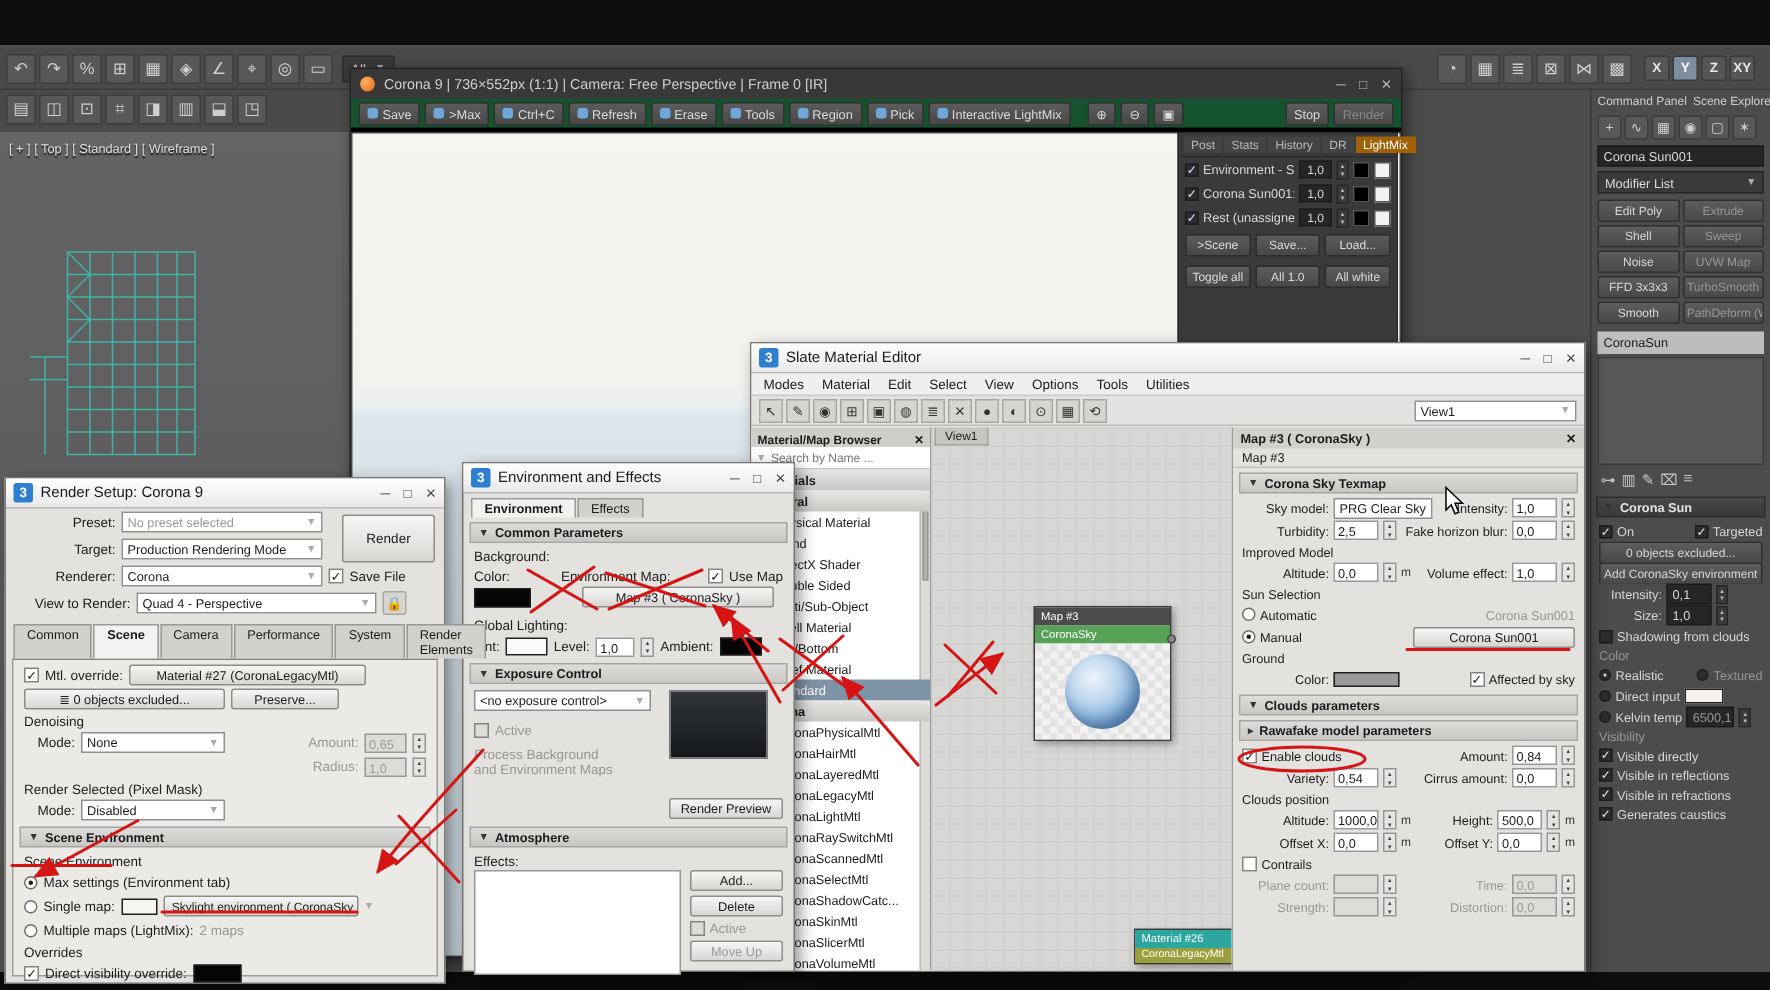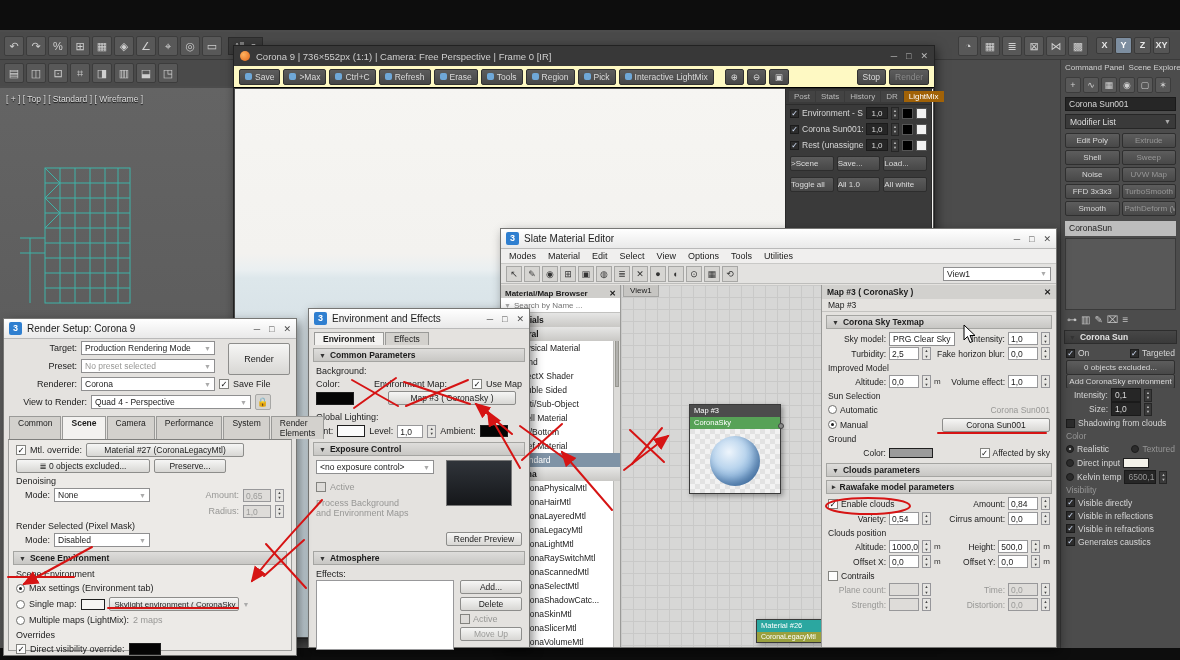--- a/index.html
+++ b/index.html
@@ -37,37 +37,37 @@
 .drad{flex:none;width:8px;height:8px;border:1px solid #1c1c1c;border-radius:50%;background:#2c2c2c;position:relative}
 .drad.on:after{content:"";position:absolute;inset:2px;border-radius:50%;background:#ddd}
 .pld{width:42px;text-align:right;flex:none}
 .spd{flex:none;width:8px;height:13px;background:#3a3a3a;border:1px solid #262626;color:#bbb;font-size:4px;line-height:5.5px;text-align:center}
 .gyd{color:#969696}
 .swatch{border:1px solid #1f1f1f;height:10px}
 
 #vfb{position:absolute;left:233px;top:45px;width:702px;height:594px;background:#4a4a4a;border:1px solid #222;box-shadow:2px 3px 10px rgba(0,0,0,.5)}
 #vfbtit{height:20px;background:#383838;display:flex;align-items:center;gap:6px;padding:0 6px;color:#cfcfcf;font-size:9.5px}
 .cdot{width:10px;height:10px;border-radius:50%;background:radial-gradient(circle at 35% 35%,#ffb25e,#e0661a)}
-#vfbtb{height:22px;background:#fef9c3;border-bottom:1px solid #000000;display:flex;align-items:center;gap:3px;padding:0 5px}
+#vfbtb{height:22px;background:#14532d;border-bottom:3px solid #000000;display:flex;align-items:center;gap:3px;padding:0 5px}
 .vbtn{height:16px;background:linear-gradient(#5c5c5c,#474747);border:1px solid #303030;color:#dcdcdc;font-size:8.5px;display:flex;align-items:center;gap:3px;padding:0 5px;border-radius:2px;white-space:nowrap}
 .vdot{width:7px;height:7px;background:#6fa8d8;border-radius:2px}
 .vbtn.gy{color:#8b8b8b}
 #vfbimg{position:absolute;left:1px;top:43px;right:1px;bottom:1px;background:linear-gradient(180deg,#f6f5f2 0%,#f3f2ef 30%,#eaeff1 33%,#dde7eb 34.5%,#d8e2e7 43%,#cdd9df 58%,#c3d0d7 100%)}
 
 #lm{position:absolute;right:2px;top:42px;width:147px;height:152px;background:#3a3a3a;border:1px solid #2a2a2a;color:#d8d8d8;font-size:8.5px}
 #lmtabs{display:flex;gap:1px;padding:2px 3px;border-bottom:1px solid #2c2c2c}
 .lmtab{padding:1px 5px;background:#434343;color:#bbb;font-size:8px}
 .lmtab.on{background:#a16207;color:#fff}
 .lmrow{display:flex;align-items:center;gap:3px;padding:0 4px;height:16px}
 .lml{flex:1;overflow:hidden;white-space:nowrap}
 .lmv{width:22px;height:12px;background:#262626;border:1px solid #1b1b1b;text-align:center;font-size:8px;line-height:11px}
 .swb{width:11px;height:11px;background:#000;border:1px solid #555}
 .sww{width:11px;height:11px;background:#f2f2f2;border:1px solid #555}
 .lmbtns{display:flex;gap:3px;padding:3px 4px}
-.lmbtn{flex:1;height:15px;background:linear-gradient(#5c5c5c,#474747);border:1px solid #2d2d2d;color:#ddd;font-size:8px;text-align:left;line-height:14px;border-radius:2px;white-space:nowrap;overflow:hidden}
+.lmbtn{flex:1;height:15px;background:linear-gradient(#5c5c5c,#474747);border:1px solid #2d2d2d;color:#ddd;font-size:8px;text-align:center;line-height:14px;border-radius:2px;white-space:nowrap;overflow:hidden}
 
 .lwin{position:absolute;background:#e4e2df;border:1px solid #767674;box-shadow:3px 4px 10px rgba(0,0,0,.45);color:#1b1b1b;font-size:9px}
 .ltit{height:20px;background:linear-gradient(#ffffff,#e9e9e9);border-bottom:1px solid #b9b9b9;display:flex;align-items:center;gap:5px;padding:0 5px;font-size:10px}
 .l3{width:13px;height:13px;background:#2f7fd0;color:#fff;font-size:9px;font-weight:bold;text-align:center;line-height:13px;border-radius:2px;flex:none}
 .wctl{margin-left:auto;display:flex;gap:9px;color:#4a4a4a;font-size:9px}
 .tabs{display:flex;gap:1px;padding:3px 5px 0}
 .tab{padding:1px 8px;background:#d3d1cd;border:1px solid #9a9a98;border-bottom:none;font-size:8.5px}
 .tab.on{background:#f3f2f0;font-weight:bold}
 .roll{height:14px;background:linear-gradient(#dedddb,#c8c7c4);border:1px solid #a5a5a2;margin:3px 4px 2px;display:flex;align-items:center;gap:4px;padding:0 5px;font-weight:bold;font-size:8.5px}
 .rarr{font-size:7px;color:#333}
@@ -757,30 +757,30 @@
     <span>Render Setup: Corona 9</span>
     <span class="wctl">
           <span>─</span>
           <span>□</span>
           <span>✕</span>
         </span>
   </div>
   <div style="position:relative">
     <div class="btn" style="position:absolute;right:6px;top:4px;width:62px;height:32px;line-height:30px;font-size:9px">Render</div>
     <div class="lrow" style="height:18px">
+          <span class="pl" style="width:66px">Preset:</span>
+          <span class="dd gy" style="width:134px">
+            <span>No preset selected</span>
+            <span class="caret">▼</span>
+          </span>
+        </div>
+    <div class="lrow" style="height:18px">
           <span class="pl" style="width:66px">Target:</span>
           <span class="dd" style="width:134px">
             <span>Production Rendering Mode</span>
-            <span class="caret">▼</span>
-          </span>
-        </div>
-    <div class="lrow" style="height:18px">
-          <span class="pl" style="width:66px">Preset:</span>
-          <span class="dd gy" style="width:134px">
-            <span>No preset selected</span>
             <span class="caret">▼</span>
           </span>
         </div>
     <div class="lrow" style="height:18px">
           <span class="pl" style="width:66px">Renderer:</span>
           <span class="dd" style="width:134px">
             <span>Corona</span>
             <span class="caret">▼</span>
           </span>
           <span class="chk">✓</span>

